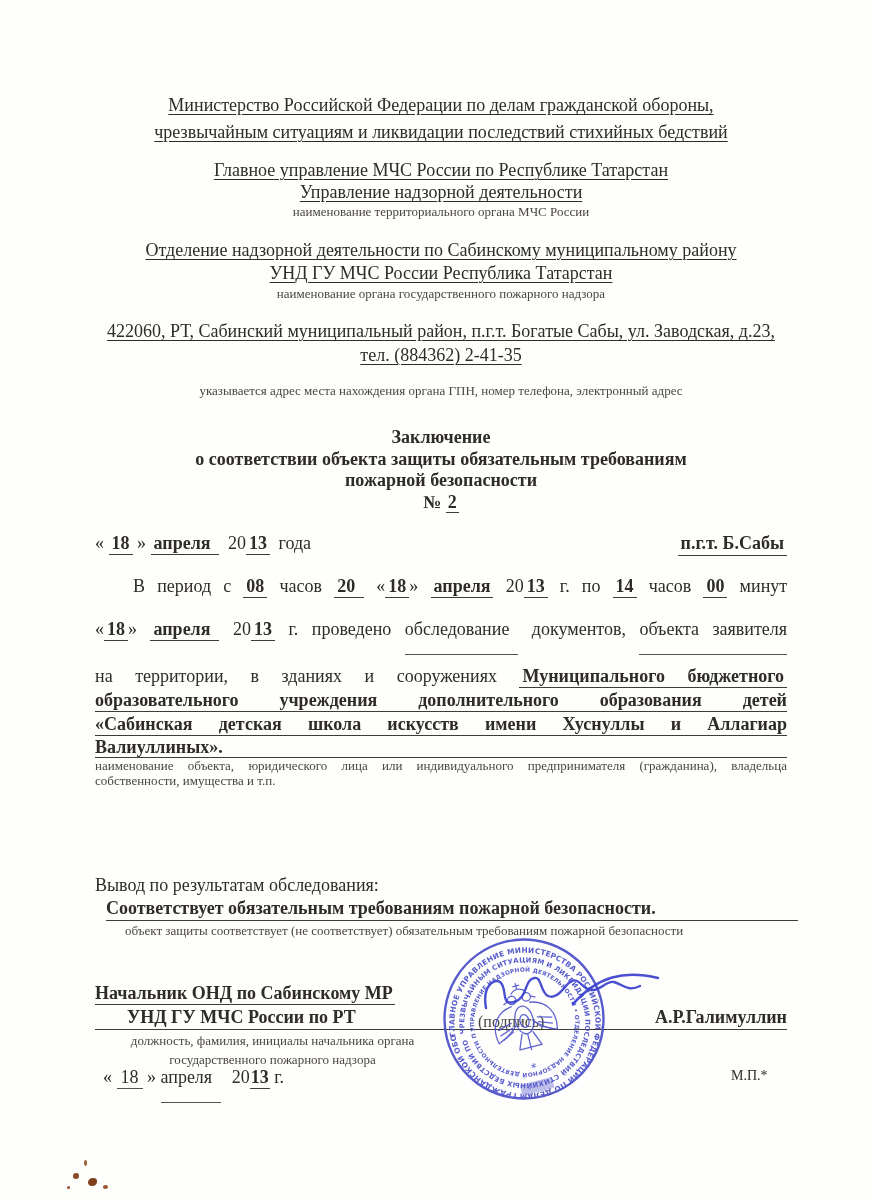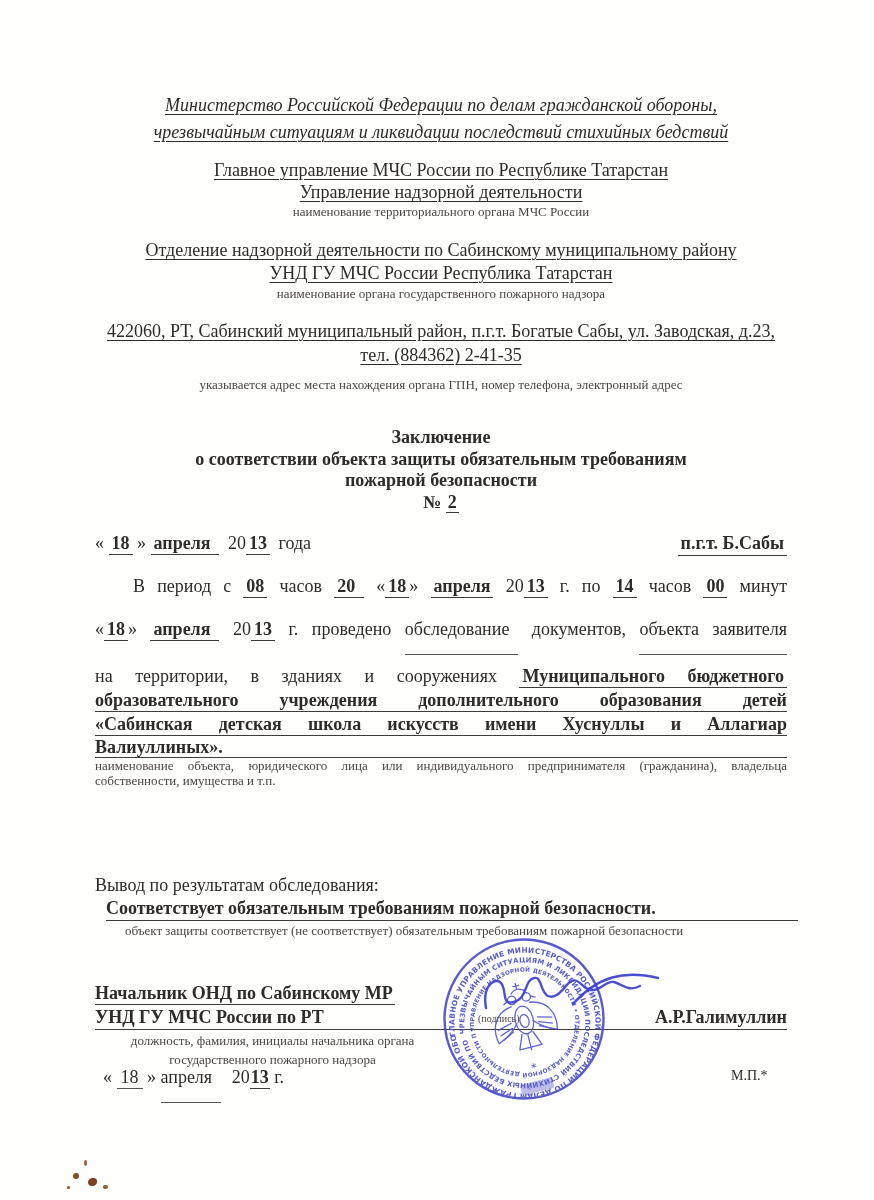--- a/index.html
+++ b/index.html
@@ -20,41 +20,41 @@
   .padr{padding-right:9px;}
   .speck{position:absolute;border-radius:60% 45% 55% 50%;}
   .stamp-wrap{position:absolute;left:441px;top:936px;width:166px;height:166px;transform:rotate(-14deg);opacity:.92;}
   .sig-wrap{position:absolute;left:478px;top:966px;width:195px;height:58px;}
 </style>
 </head>
 <body>
 
 <div class="page">
 
-  <div class="abs c fs" style="top:92px;line-height:27px;font-style:italic;">
+  <div class="abs c fs" style="top:92px;line-height:27px;">
     <div><span class="u">Министерство Российской Федерации по делам гражданской обороны,</span></div>
     <div><span class="u">чрезвычайным ситуациям и ликвидации последствий стихийных бедствий</span></div>
   </div>
 
   <div class="abs c fs" style="top:159px;line-height:22px;">
     <div><span class="u">Главное управление МЧС России по Республике Татарстан</span></div>
     <div><span class="u">Управление надзорной деятельности</span></div>
     <div class="cap" style="line-height:16px;margin-top:1px;">наименование территориального органа МЧС России</div>
   </div>
 
   <div class="abs c fs" style="top:239px;line-height:23px;">
     <div><span class="u">Отделение надзорной деятельности  по Сабинскому муниципальному району</span></div>
     <div><span class="u">УНД ГУ МЧС России Республика Татарстан</span></div>
     <div class="cap" style="line-height:16px;margin-top:1px;">наименование органа государственного пожарного надзора</div>
   </div>
 
   <div class="abs c fs" style="top:319px;line-height:24px;">
     <div><span class="u">422060,  РТ, Сабинский муниципальный район, п.г.т. Богатые Сабы, ул. Заводская, д.23,</span></div>
     <div><span class="u">тел. (884362) 2-41-35</span></div>
-    <div class="cap" style="line-height:16px;margin-top:10px;">указывается адрес места нахождения органа ГПН, номер телефона, электронный адрес</div>
+    <div class="cap" style="line-height:16px;margin-top:16px;">указывается адрес места нахождения органа ГПН, номер телефона, электронный адрес</div>
   </div>
 
   <div class="abs c fs b" style="top:427px;line-height:21.5px;">
     <div>Заключение</div>
     <div>о соответствии объекта защиты обязательным требованиям</div>
     <div>пожарной безопасности</div>
     <div><span>№</span> <span class="bu" style="padding:0 2px 0 2px;">2</span></div>
   </div>
 
   <div class="abs fs" style="top:532px;line-height:22px;">
@@ -108,28 +108,28 @@
 
 
   <div class="abs fs" style="top:874px;line-height:22px;">Вывод по результатам обследования:</div>
   <div class="abs fs b rule" style="top:897px;line-height:23px;margin-left:11px;">Соответствует обязательным требованиям пожарной безопасности.</div>
   <div class="abs cap" style="top:923px;left:125px;width:660px;line-height:15px;">объект защиты соответствует (не соответствует) обязательным требованиям пожарной безопасности</div>
 
   <div class="abs fs" style="top:983px;line-height:20px;">
     <span class="bu" style="padding:0 2px 1px 0;">Начальник ОНД по Сабинскому МР</span>
   </div>
   <div class="abs fs rule" style="top:1006px;line-height:23px;">
-    <span class="b" style="float:left;">УНД ГУ МЧС России по РТ</span>
+    <span class="b" style="float:left;margin-left:32px;">УНД ГУ МЧС России по РТ</span>
     <span class="b" style="float:right;">А.Р.Галимуллин</span>
   </div>
   <div class="abs cap c" style="top:1031px;left:100px;width:345px;line-height:19px;">
     <div>должность, фамилия, инициалы начальника органа</div>
     <div>государственного пожарного надзора</div>
   </div>
-  <div class="abs cap" style="top:1013px;left:478px;width:90px;font-size:10px;">(подпись)</div>
+  <div class="abs cap" style="top:1013px;left:478px;width:90px;font-size:16px;">(подпись)</div>
 
   <div class="abs fs" style="top:1066px;line-height:22px;">
     <span style="margin-left:8px;">«</span>
     <span class="ruw" style="padding:0 4px 1px 4px;">18</span>
     <span>»</span>
     <span class="ruw padr">апреля</span>
     <span style="margin-left:6px;">20</span><span class="bu" style="padding:0 1px 1px 1px;">13</span>
     <span>г.</span>
   </div>
   <div class="abs" style="top:1068px;left:731px;width:70px;font-size:14px;">М.П.*</div>

